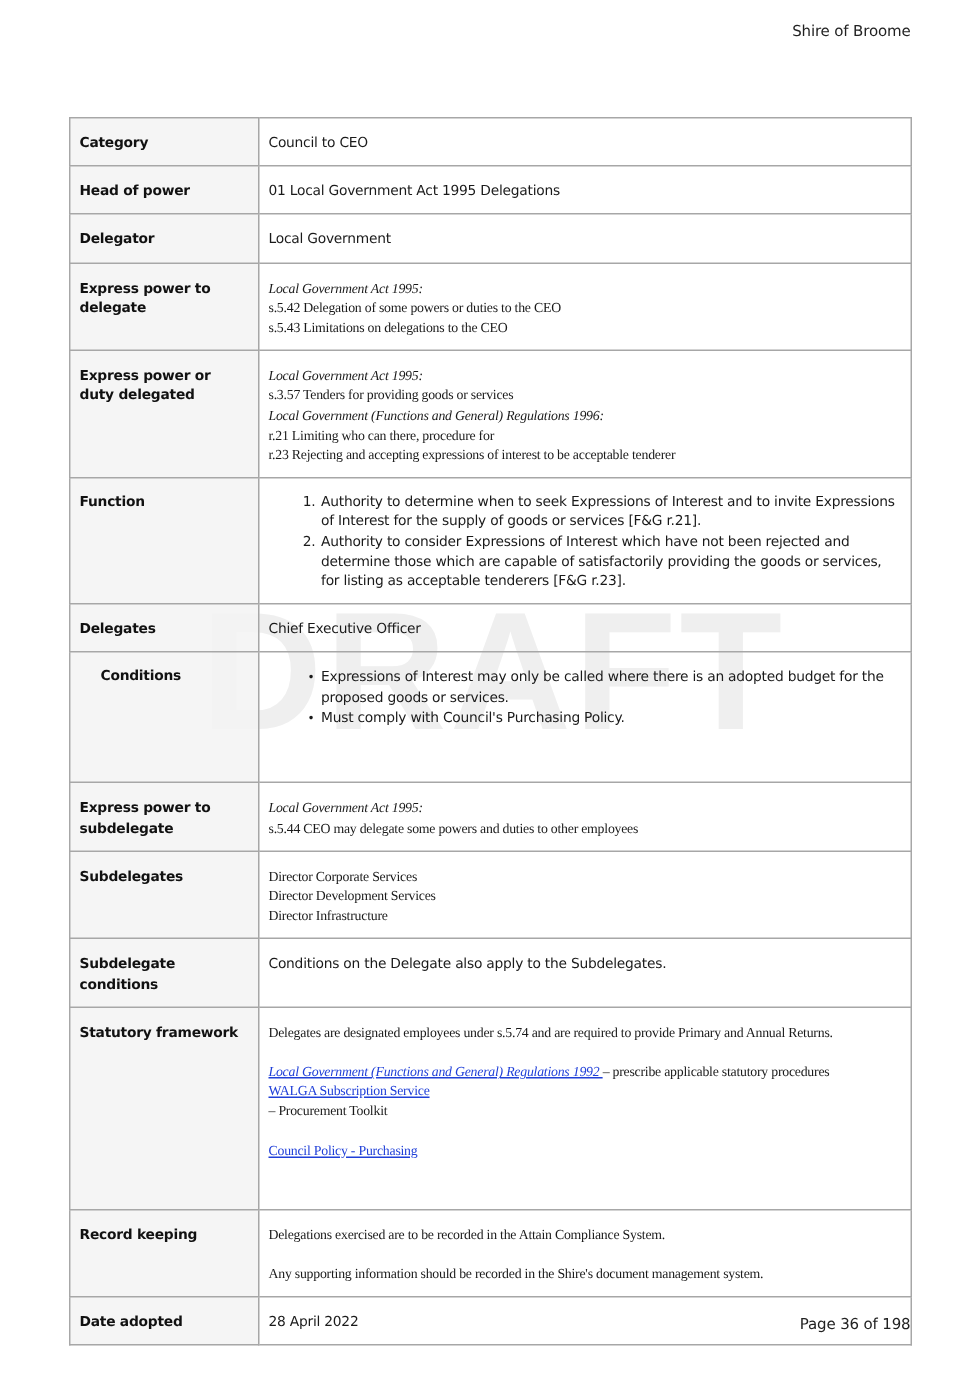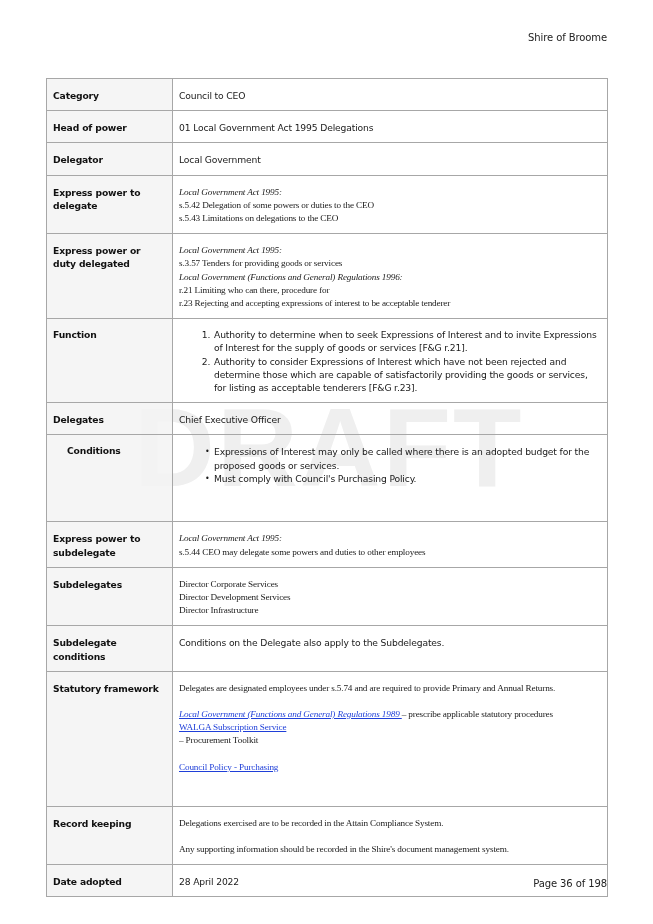--- a/index.html
+++ b/index.html
@@ -10,21 +10,21 @@
   body {
     width: 653px;
     height: 924px;
     position: relative;
     overflow: hidden;
     font-family: "DejaVu Sans", "Liberation Sans", sans-serif;
     color: #1a1a1a;
   }
   .page-header {
     position: absolute;
-    top: 32px;
+    top: 16px;
     right: 46px;
     font-size: 10px;
     color: #222;
     letter-spacing: -0.1px;
   }
   .page-footer {
     position: absolute;
     top: 878px;
     right: 46px;
     font-size: 10px;
@@ -194,21 +194,21 @@
   </tr>
   <tr class="r12">
     <td class="label">Subdelegate conditions</td>
     <td class="value">Conditions on the Delegate also apply to the Subdelegates.</td>
   </tr>
   <tr class="r13">
     <td class="label">Statutory framework</td>
     <td class="value">
       <span class="line">Delegates are designated employees under s.5.74 and are required to provide Primary and Annual Returns.</span>
       <div class="para-gap"></div>
-      <span class="line"><a class="doclink it">Local Government (Functions and General) Regulations 1989 </a><span>– prescribe applicable statutory procedures</span></span>
+      <span class="line"><a class="doclink it">Local Government (Functions and General) Regulations 1992 </a><span>– prescribe applicable statutory procedures</span></span>
       <span class="line"><a class="doclink">WALGA Subscription Service </a></span>
       <span class="line">– Procurement Toolkit</span>
       <div class="para-gap"></div>
       <span class="line"><a class="doclink">Council Policy - Purchasing</a></span>
     </td>
   </tr>
   <tr class="r14">
     <td class="label">Record keeping</td>
     <td class="value">
       <span class="line">Delegations exercised are to be recorded in the Attain Compliance System.</span>

